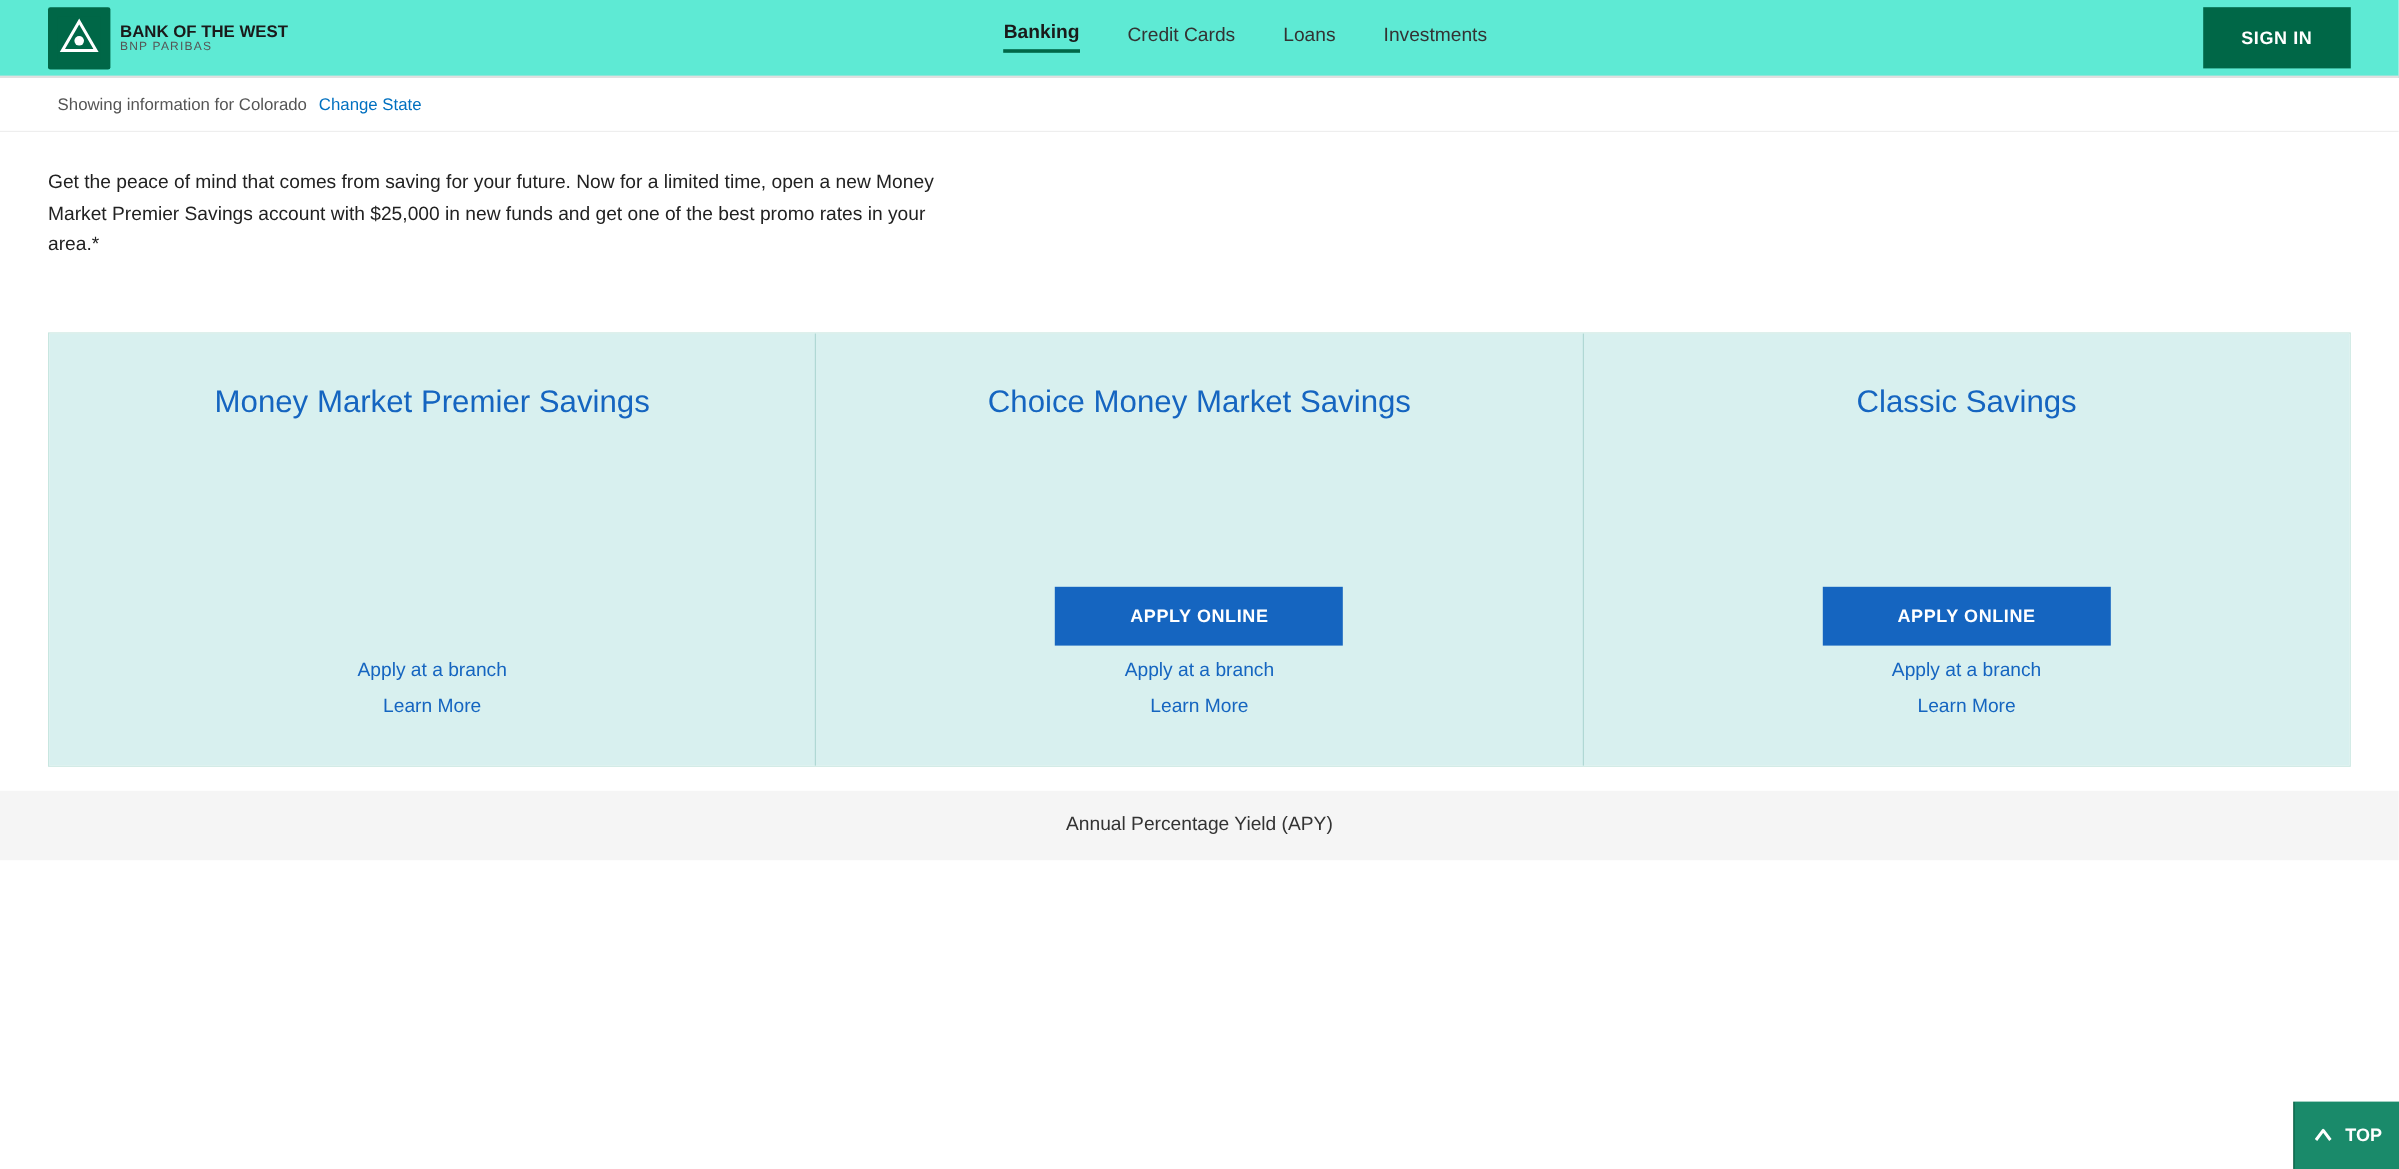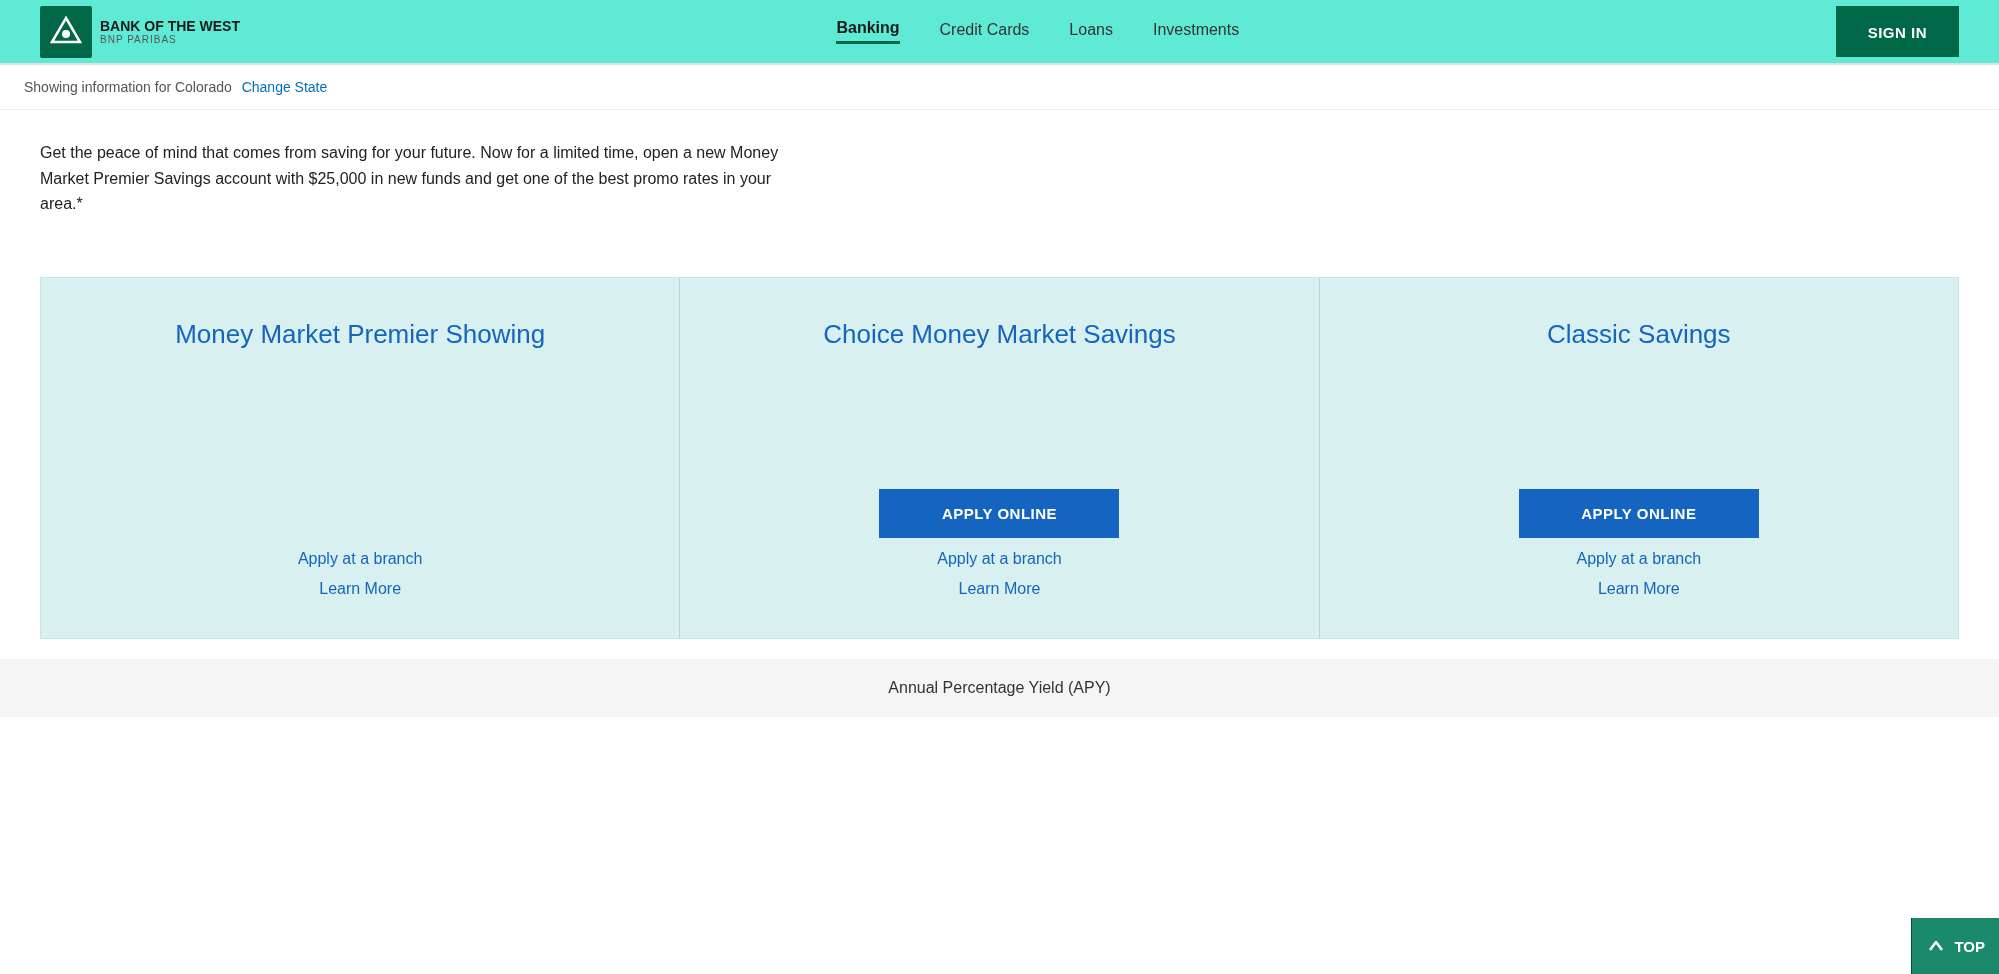--- a/index.html
+++ b/index.html
@@ -53,21 +53,21 @@
       padding: 18px 32px;
       font-size: 15px;
       font-weight: bold;
       cursor: pointer;
       letter-spacing: 0.5px;
       height: 51px;
     }
 
     
     .state-bar {
-      padding: 14px 24px;
+      padding: 14px 48px;
       font-size: 14px;
       color: #555;
       border-bottom: 1px solid #eee;
     }
     .change-state-link {
       color: #0070c0;
       cursor: pointer;
       text-decoration: none;
       margin-left: 6px;
     }
@@ -220,21 +220,21 @@
   <a class="change-state-link">Change State</a>
 </div>
 
 <div class="intro-section">
   <p>Get the peace of mind that comes from saving for your future. Now for a limited time, open a new Money Market Premier Savings account with $25,000 in new funds and get one of the best promo rates in your area.*</p>
 </div>
 
 <div class="cards-container">
 
   <div class="card">
-    <div class="card-title">Money Market Premier Showing</div>
+    <div class="card-title">Money Market Premier Savings</div>
     <div class="card-actions">
       <a class="branch-link">Apply at a branch</a>
       <a class="learn-more-link">Learn More</a>
     </div>
   </div>
 
   <div class="card">
     <div class="card-title">Choice Money Market Savings</div>
     <div class="card-actions">
       <button class="apply-online-btn">APPLY ONLINE</button>

